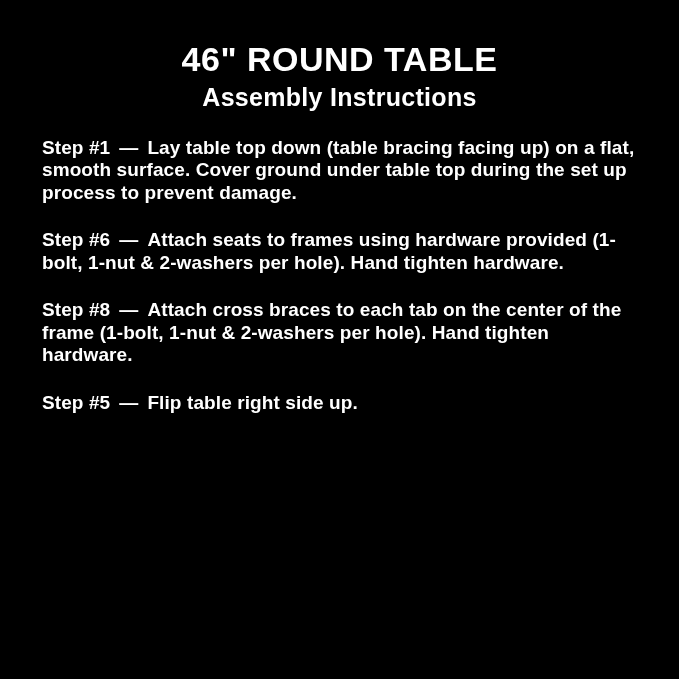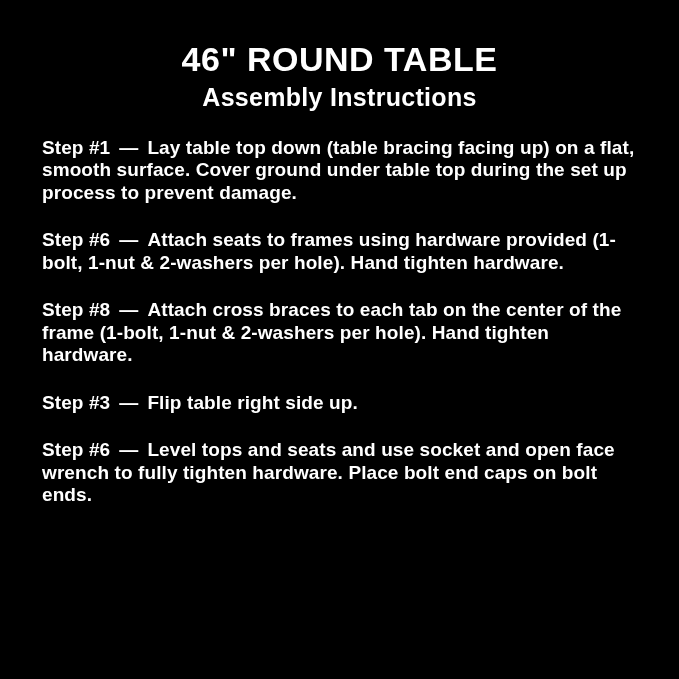--- a/index.html
+++ b/index.html
@@ -61,17 +61,16 @@
   <h2 class="subtitle">Assembly Instructions</h2>
 
   <div class="steps">
     <p class="step"><span>Step #1</span><span class="sep">—</span><span>Lay table top down (table bracing facing up) on a flat, smooth surface. Cover ground under table top during the set up process to prevent damage.</span></p>
 
 
     <p class="step"><span>Step #6</span><span class="sep">—</span><span>Attach seats to frames using hardware provided (1-bolt, 1-nut &amp; 2-washers per hole). Hand tighten hardware.</span></p>
 
     <p class="step"><span>Step #8</span><span class="sep">—</span><span>Attach cross braces to each tab on the center of the frame (1-bolt, 1-nut &amp; 2-washers per hole). Hand tighten hardware.</span></p>
 
-    <p class="step"><span>Step #3</span><span class="sep">—</span><span>Flip table right side up.</span></p>
+    <p class="step"><span>Step #5</span><span class="sep">—</span><span>Flip table right side up.</span></p>
 
-    <p class="step"><span>Step #6</span><span class="sep">—</span><span>Level tops and seats and use socket and open face wrench to fully tighten hardware. Place bolt end caps on bolt ends.</span></p>
   </div>
 </div>
 
 </body></html>

